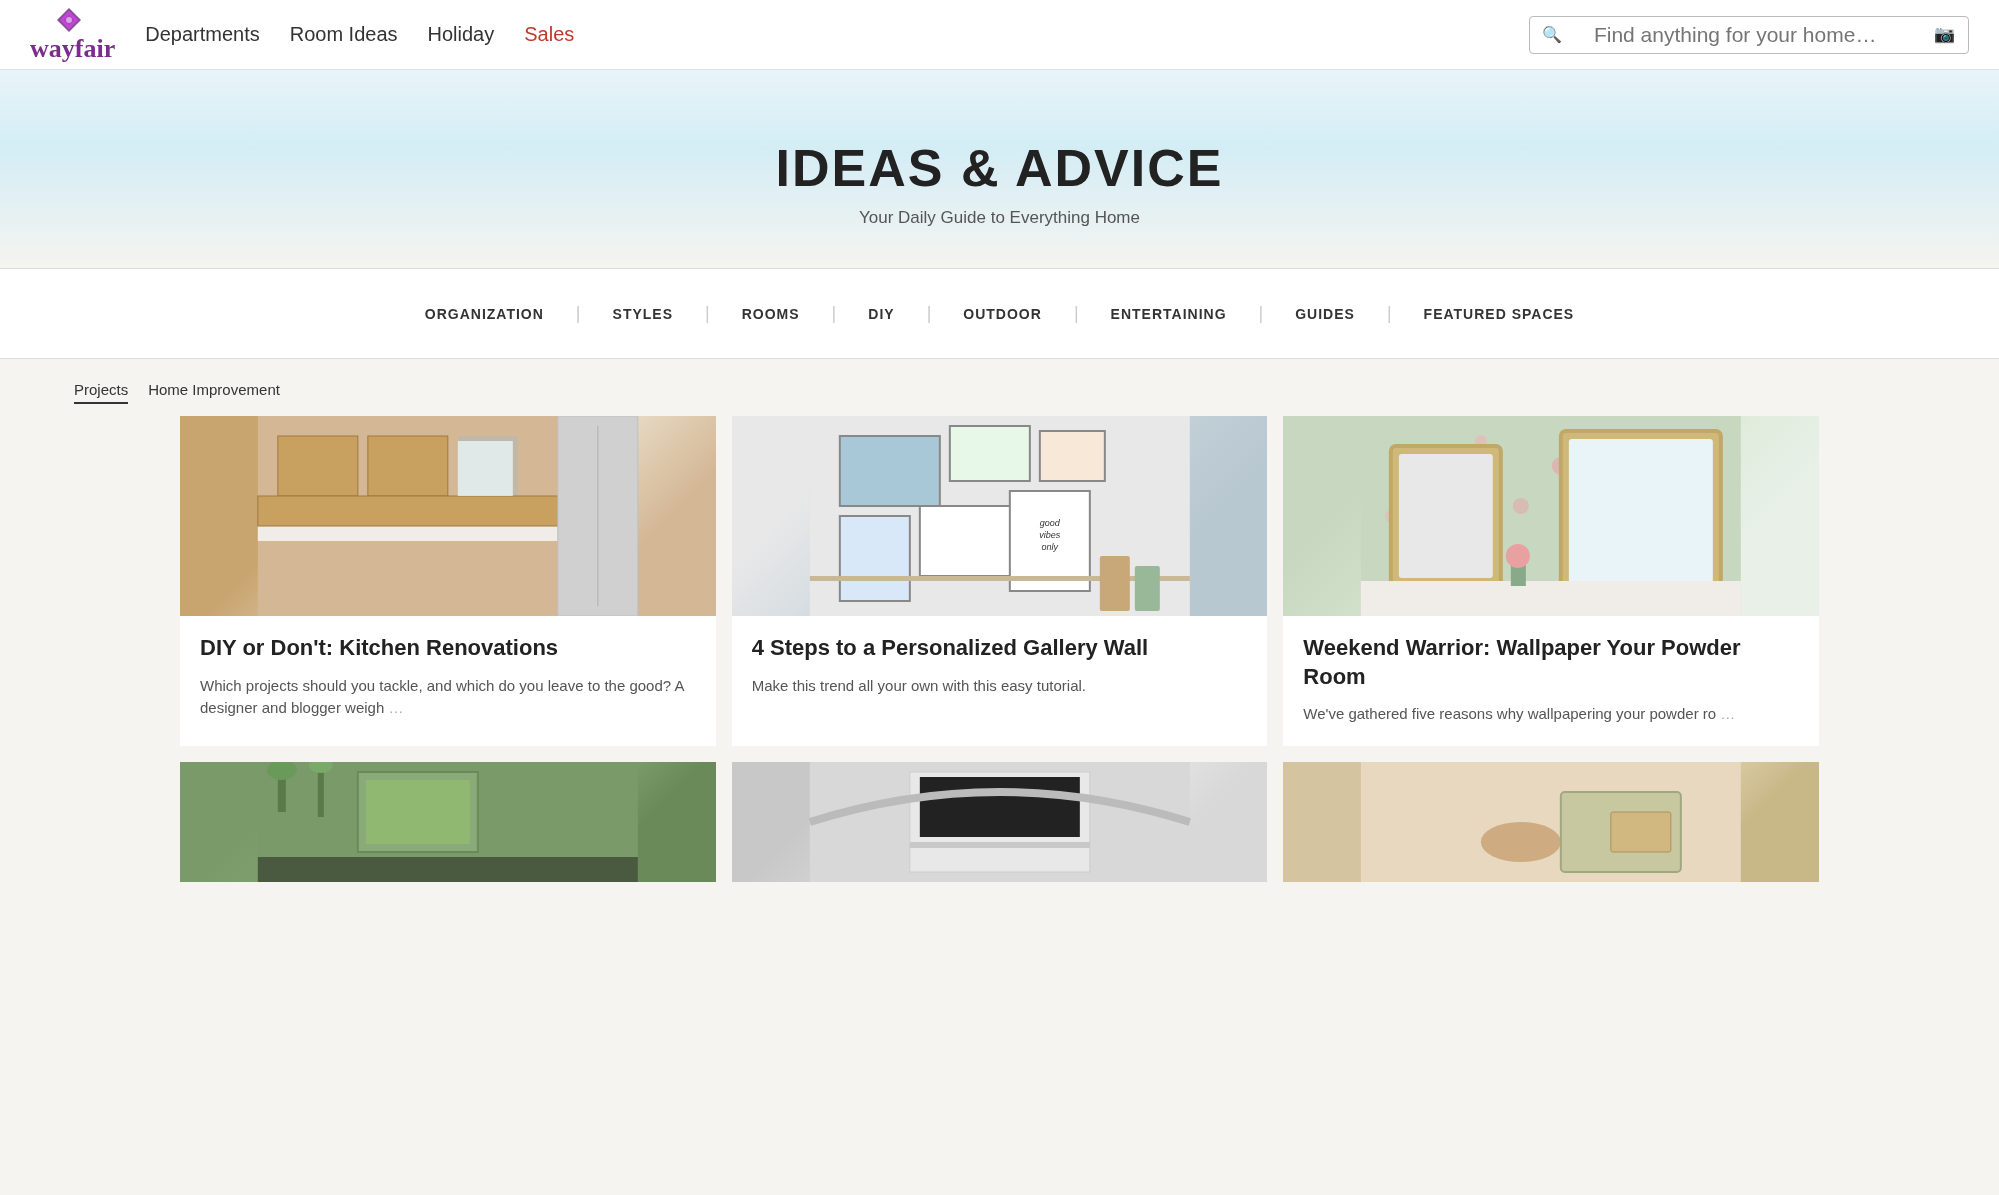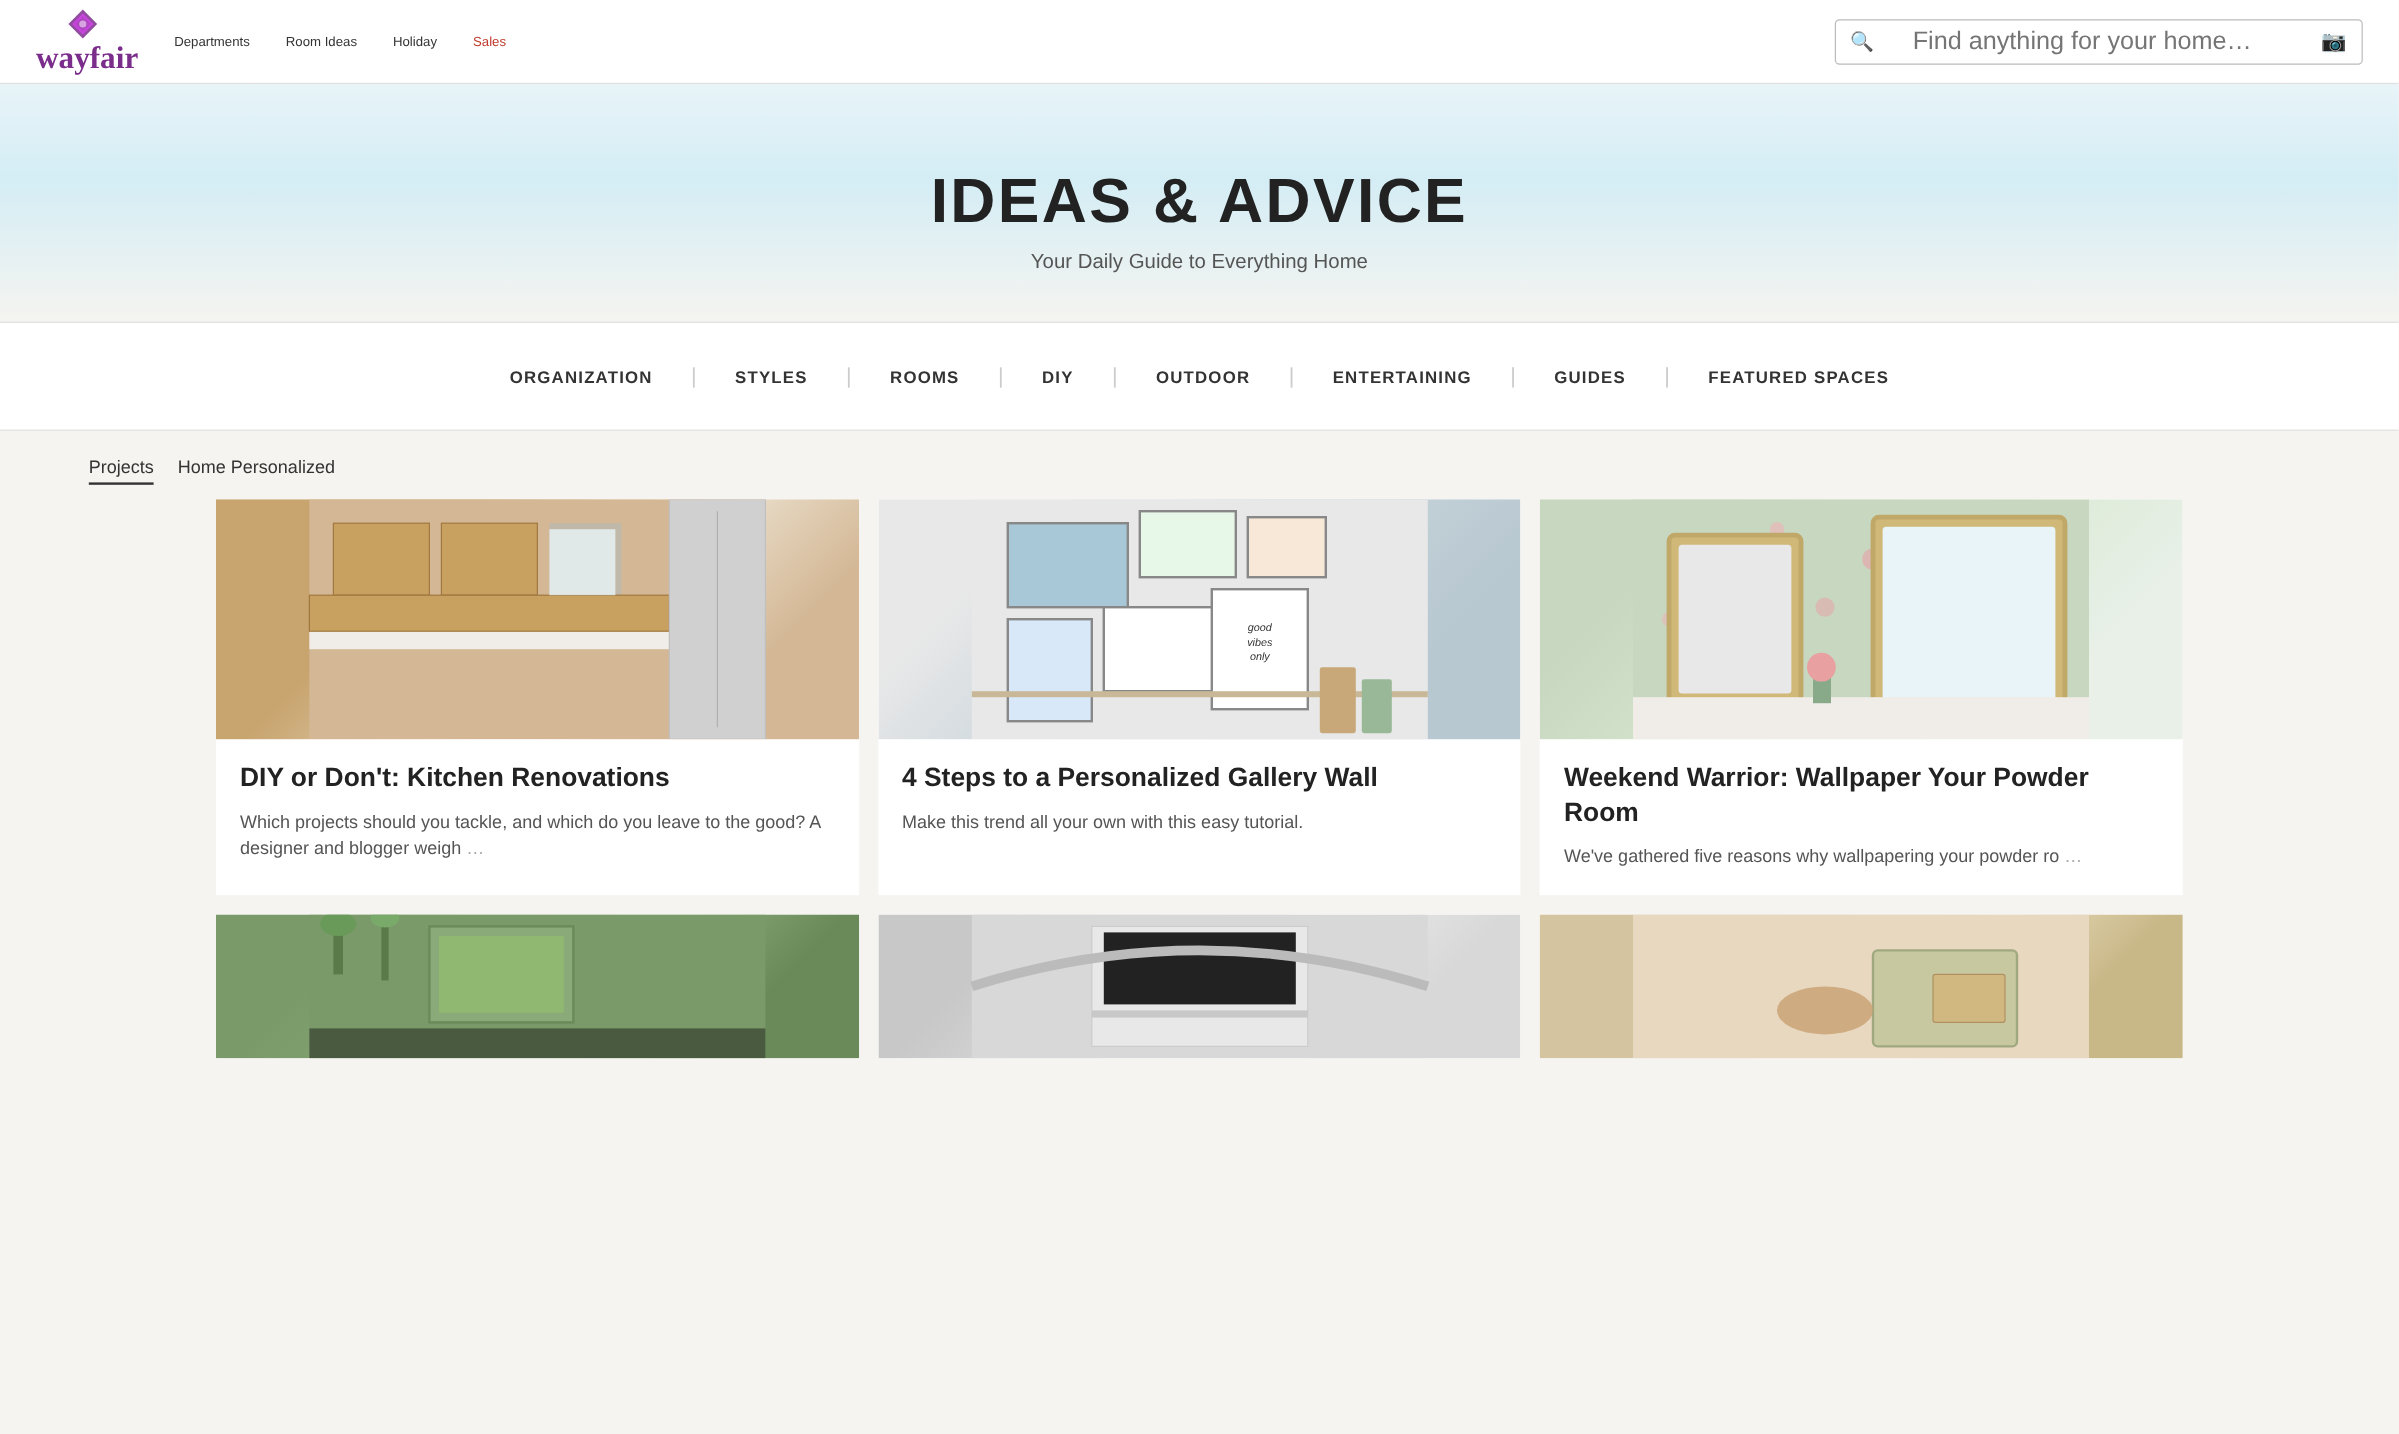--- a/index.html
+++ b/index.html
@@ -35,21 +35,21 @@
       color: #7b2d8b;
       font-family: Georgia, serif;
     }
     .nav-links {
       display: flex;
       align-items: center;
       gap: 30px;
       flex: 1;
     }
     .nav-link {
-      font-size: 11px;
+      font-size: 20px;
       color: #333;
       text-decoration: none;
       cursor: pointer;
       font-weight: 500;
     }
     .nav-link.sales { color: #c0392b; }
     .search-bar {
       display: flex;
       align-items: center;
       border: 1.5px solid #bbb;
@@ -265,21 +265,21 @@
   <span class="cat-divider">|</span>
   <span class="cat-item">ENTERTAINING</span>
   <span class="cat-divider">|</span>
   <span class="cat-item">GUIDES</span>
   <span class="cat-divider">|</span>
   <span class="cat-item">FEATURED SPACES</span>
 </nav>
 
 <div class="sub-tabs">
   <span class="sub-tab active">Projects</span>
-  <span class="sub-tab">Home Personalized</span>
+  <span class="sub-tab">Home Improvement</span>
 </div>
 
 <div class="articles-grid">
 
   <article class="article-card">
     <div class="article-image-placeholder img-kitchen" style="height:200px; position:relative; overflow:hidden;">
 
       <svg width="100%" height="100%" viewBox="0 0 380 200">
 
         <rect x="0" y="0" width="380" height="200" fill="#d4b896"></rect>

